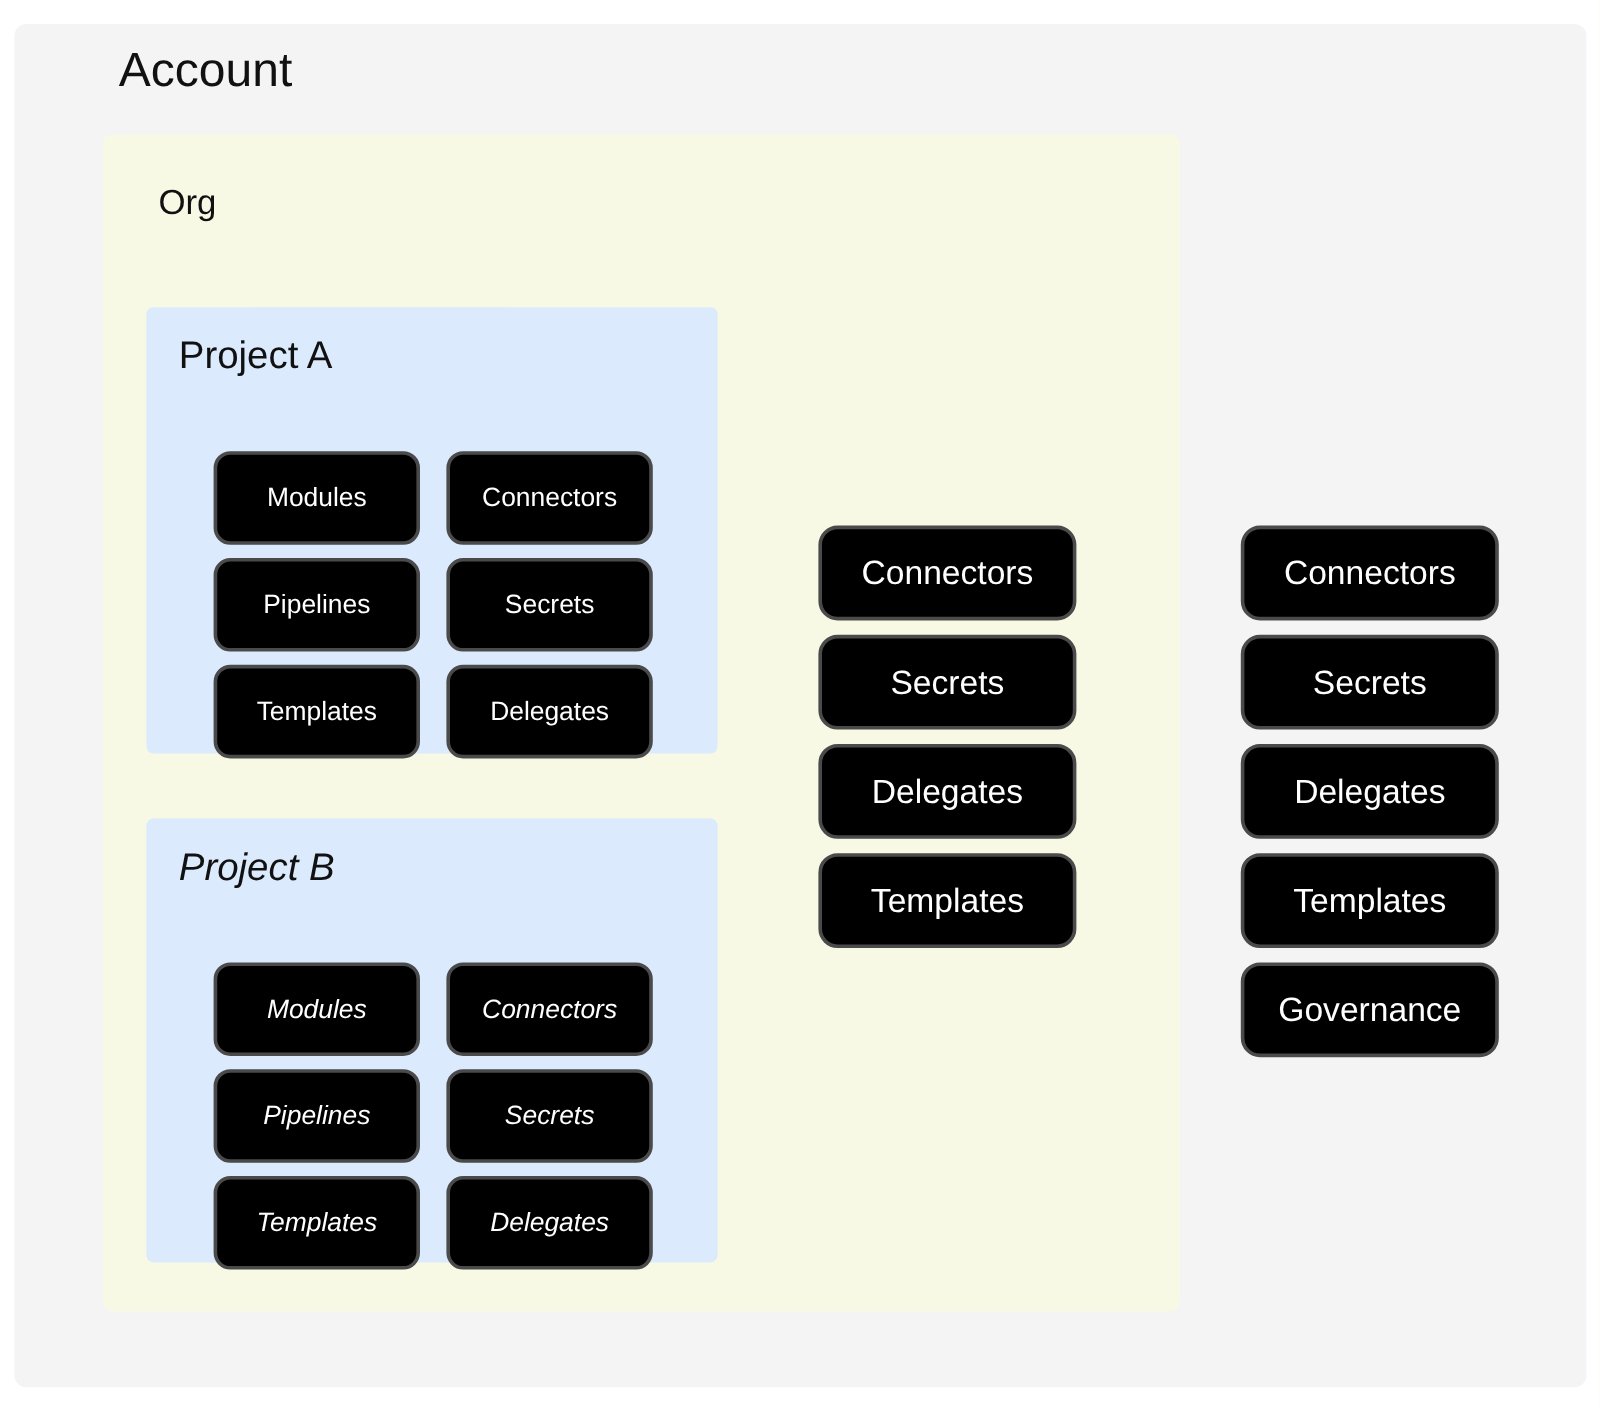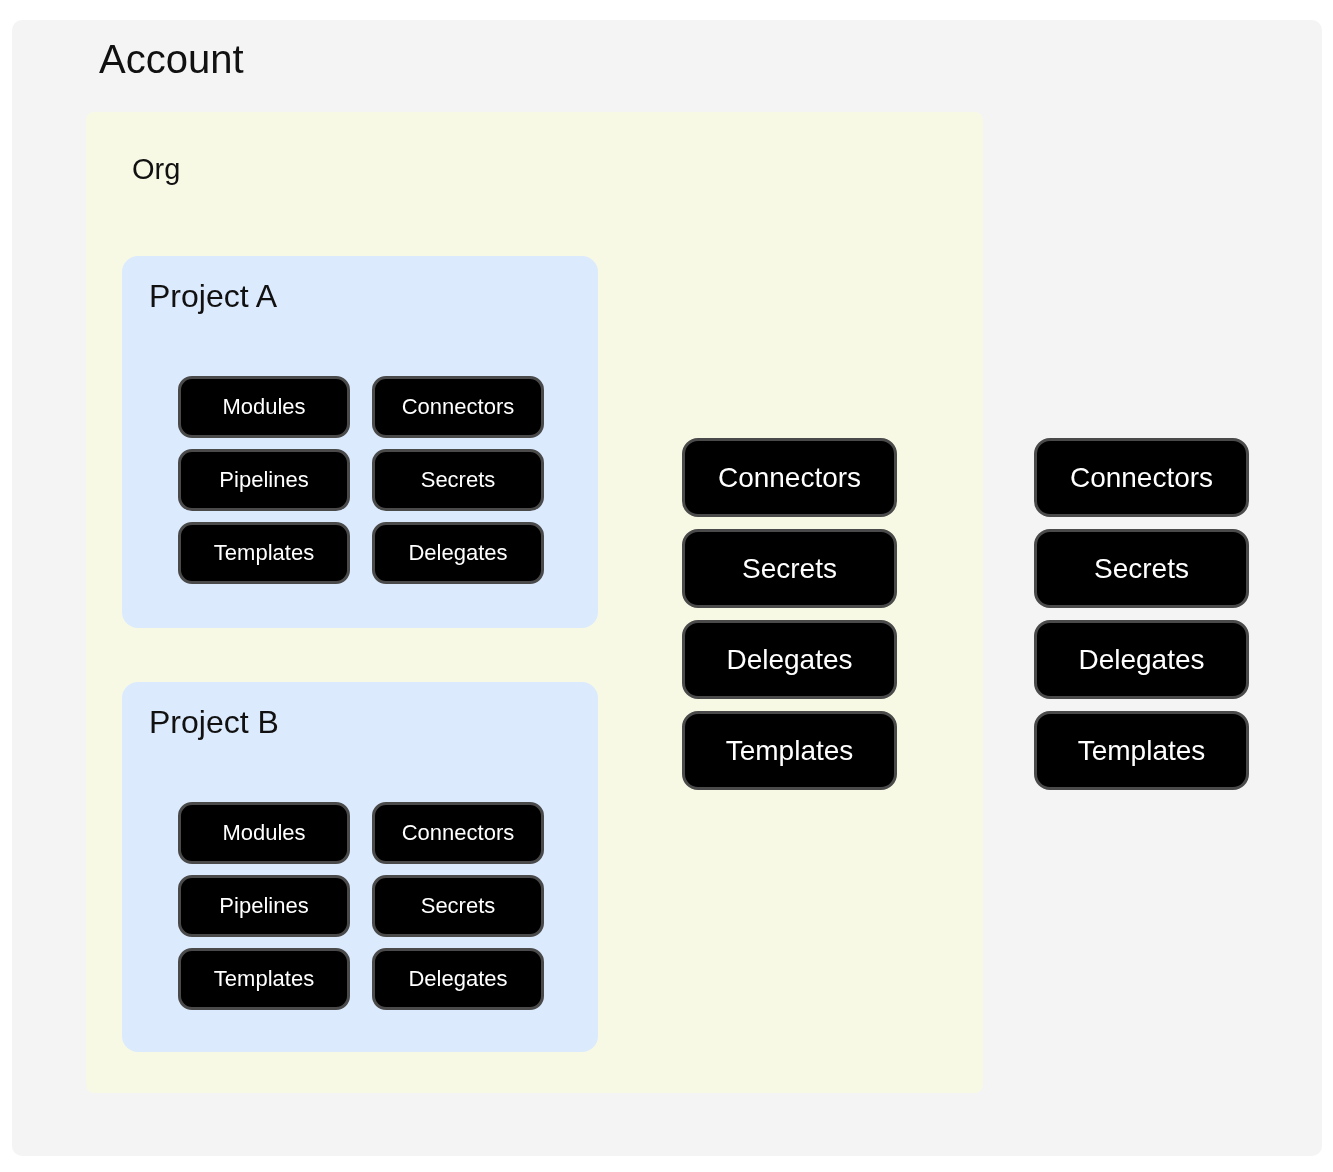--- a/index.html
+++ b/index.html
@@ -26,24 +26,24 @@
   #org-box {
     left: 74px; top: 92px;
     width: 897px; height: 981px;
     background: var(--org-bg, #f8f9e5);
     border-radius: 8px;
   }
   .project-box {
     left: 36px;
     width: 476px;
     background: var(--project-bg, #dbeafd);
-    border-radius: 16px;
+    border-radius: 6px;
   }
   #project-a { top: 144px; height: 372px; }
-  #project-b { top: 570px; height: 370px; }
+  #project-b { top: 570px; height: 370px; font-style: italic; }
 
   
   .title {
     color: var(--title-text, #111111);
     line-height: 1.15;
     white-space: nowrap;
   }
   #account-title { left: 45px; top: 16px; font-size: 40px; margin-left: 42px; }
   #org-title     { left: 46px; top: 41px; font-size: 29px; }
   .project-title { left: 27px; top: 22px; font-size: 32px; }
@@ -60,21 +60,21 @@
     text-align: center;
     white-space: nowrap;
   }
   .project-grid {
     left: 56px; top: 120px;
     display: grid;
     grid-template-columns: 172px 172px;
     gap: 11px 22px;
   }
   .project-node {
-    width: 172px; height: 62px;
+    width: 172px; height: 78px;
     border-radius: 14px;
     font-size: 22px;
   }
   .pill-col {
     display: flex;
     flex-direction: column;
     gap: 12px;
   }
   #org-pills     { left: 596px; top: 326px; }
   #account-pills { left: 1022px; top: 418px; }
@@ -123,14 +123,15 @@
       <div class="node pill">Delegates</div>
       <div class="node pill">Templates</div>
     </div>
   </div>
 
   <div class="abs pill-col" id="account-pills">
     <div class="node pill">Connectors</div>
     <div class="node pill">Secrets</div>
     <div class="node pill">Delegates</div>
     <div class="node pill">Templates</div>
+    <div class="node pill">Governance</div>
   </div>
 </div>
 
 </body></html>

